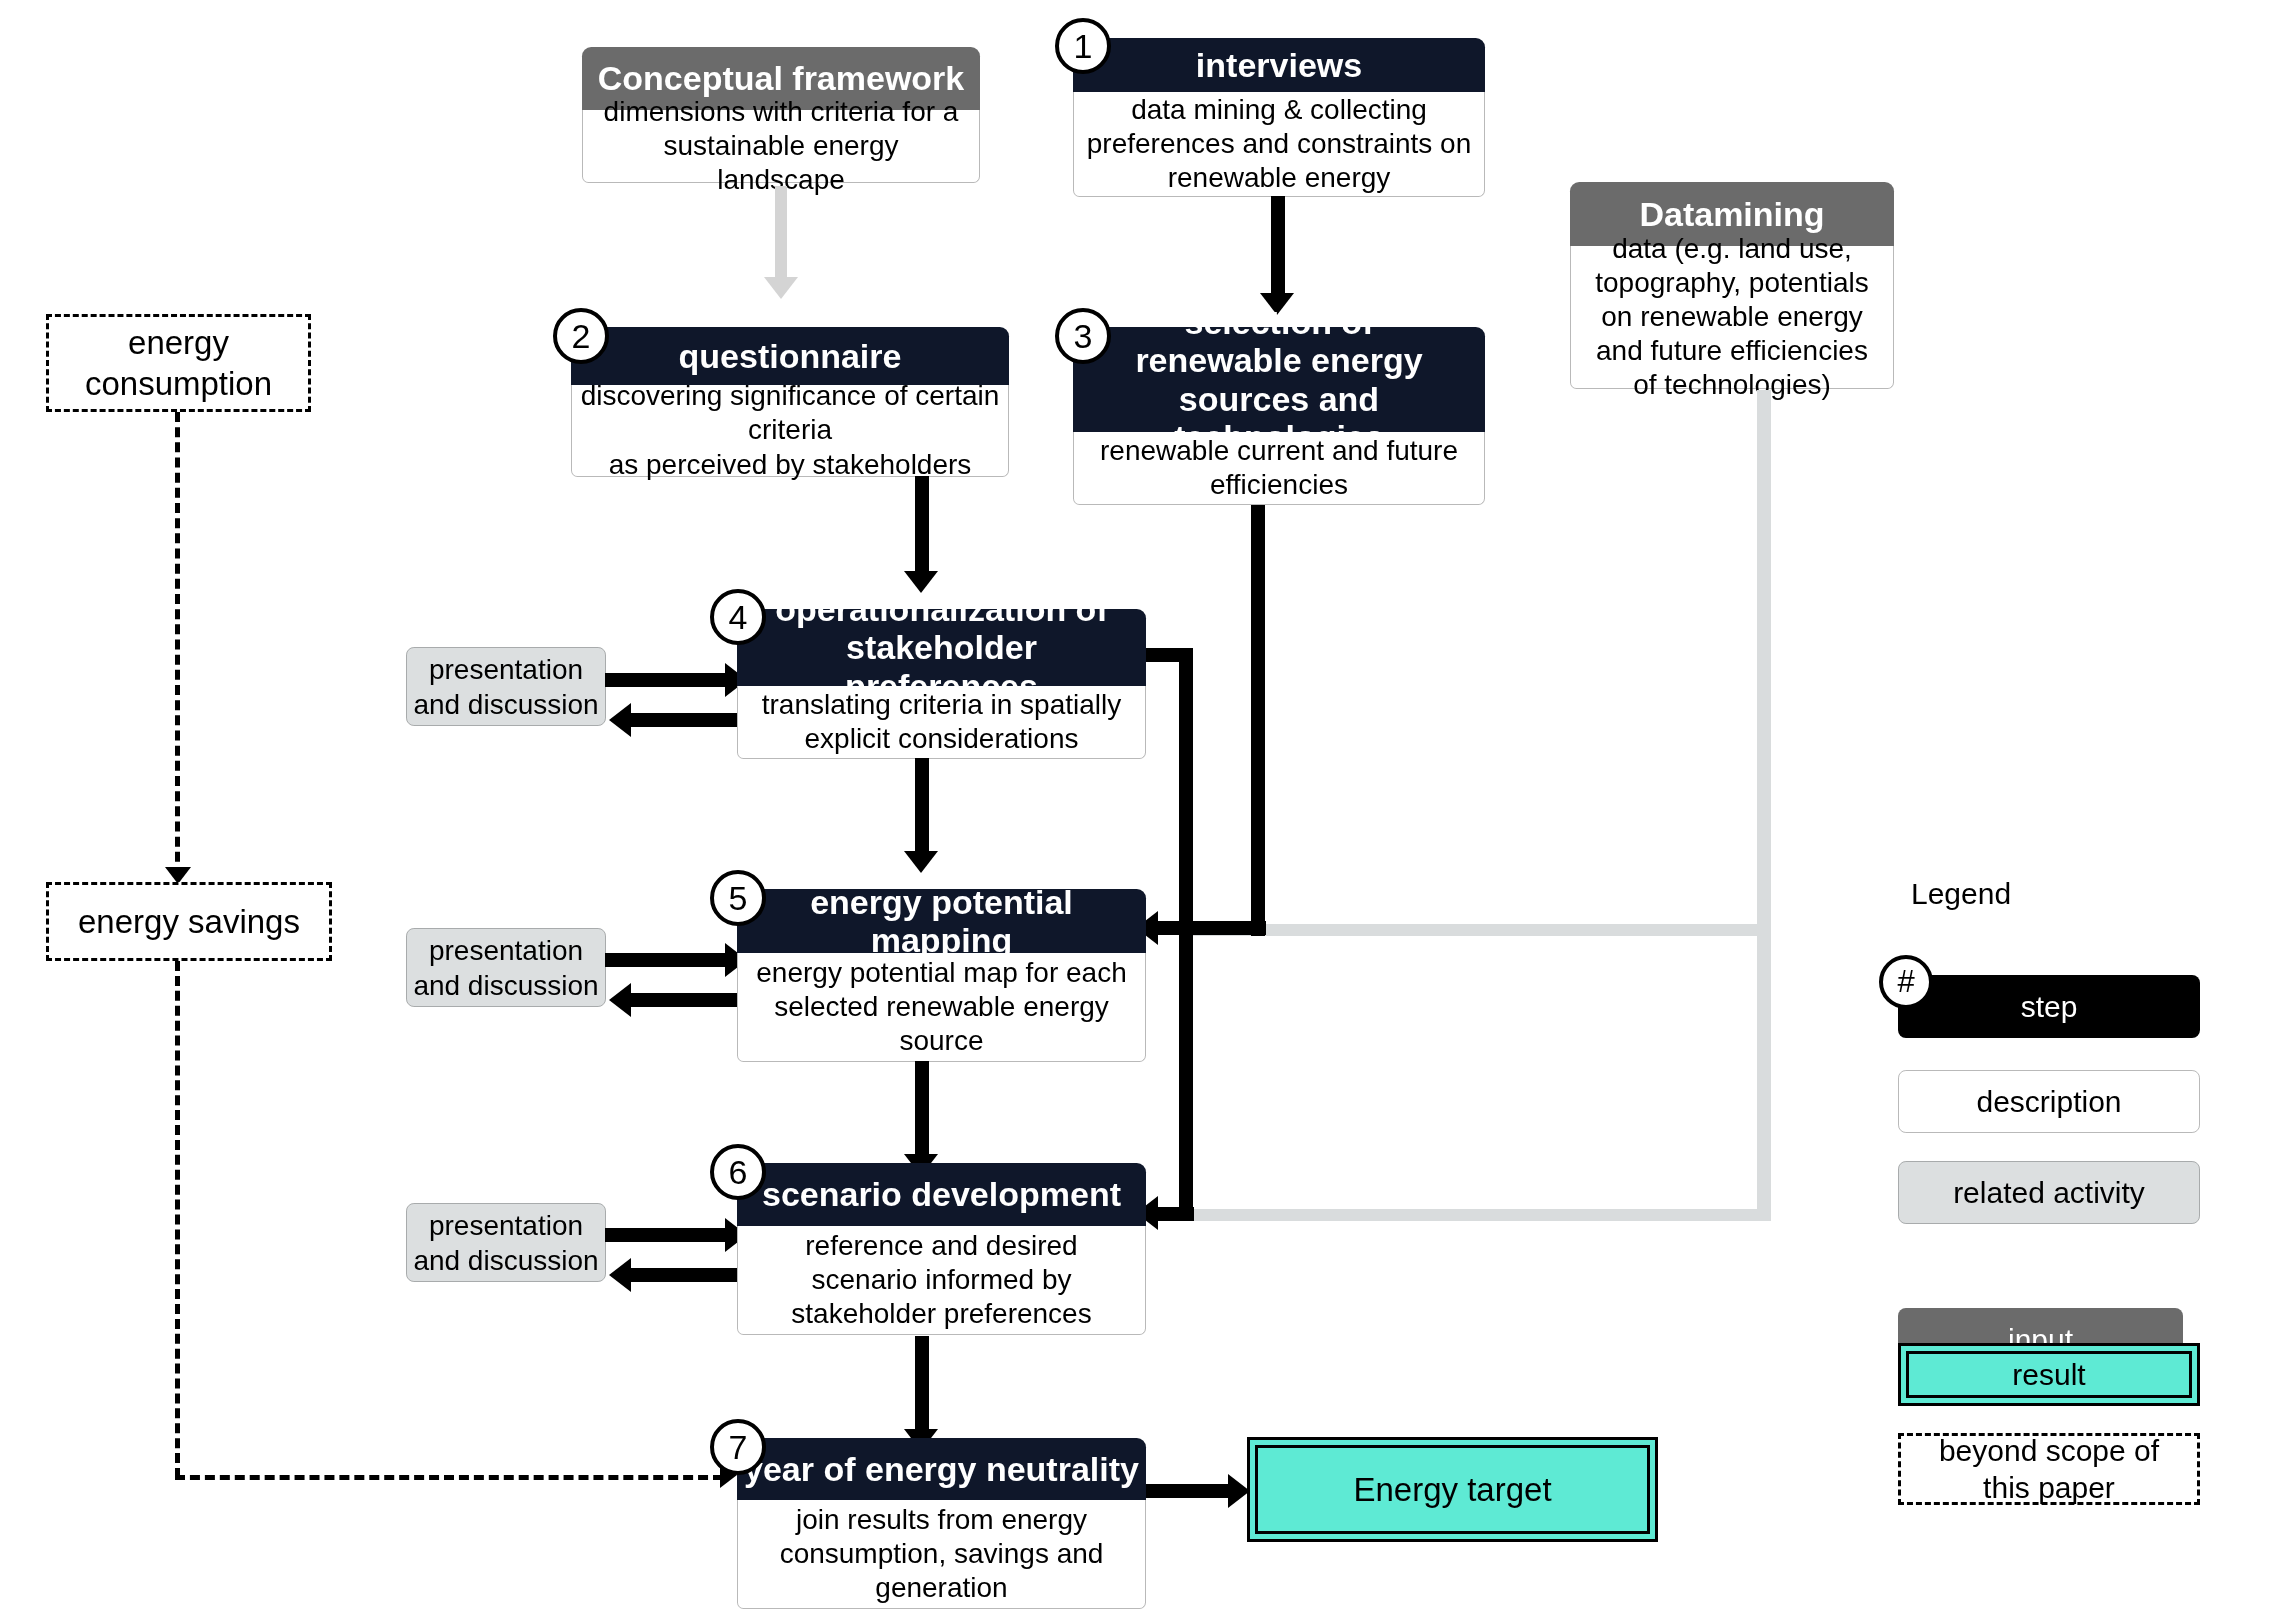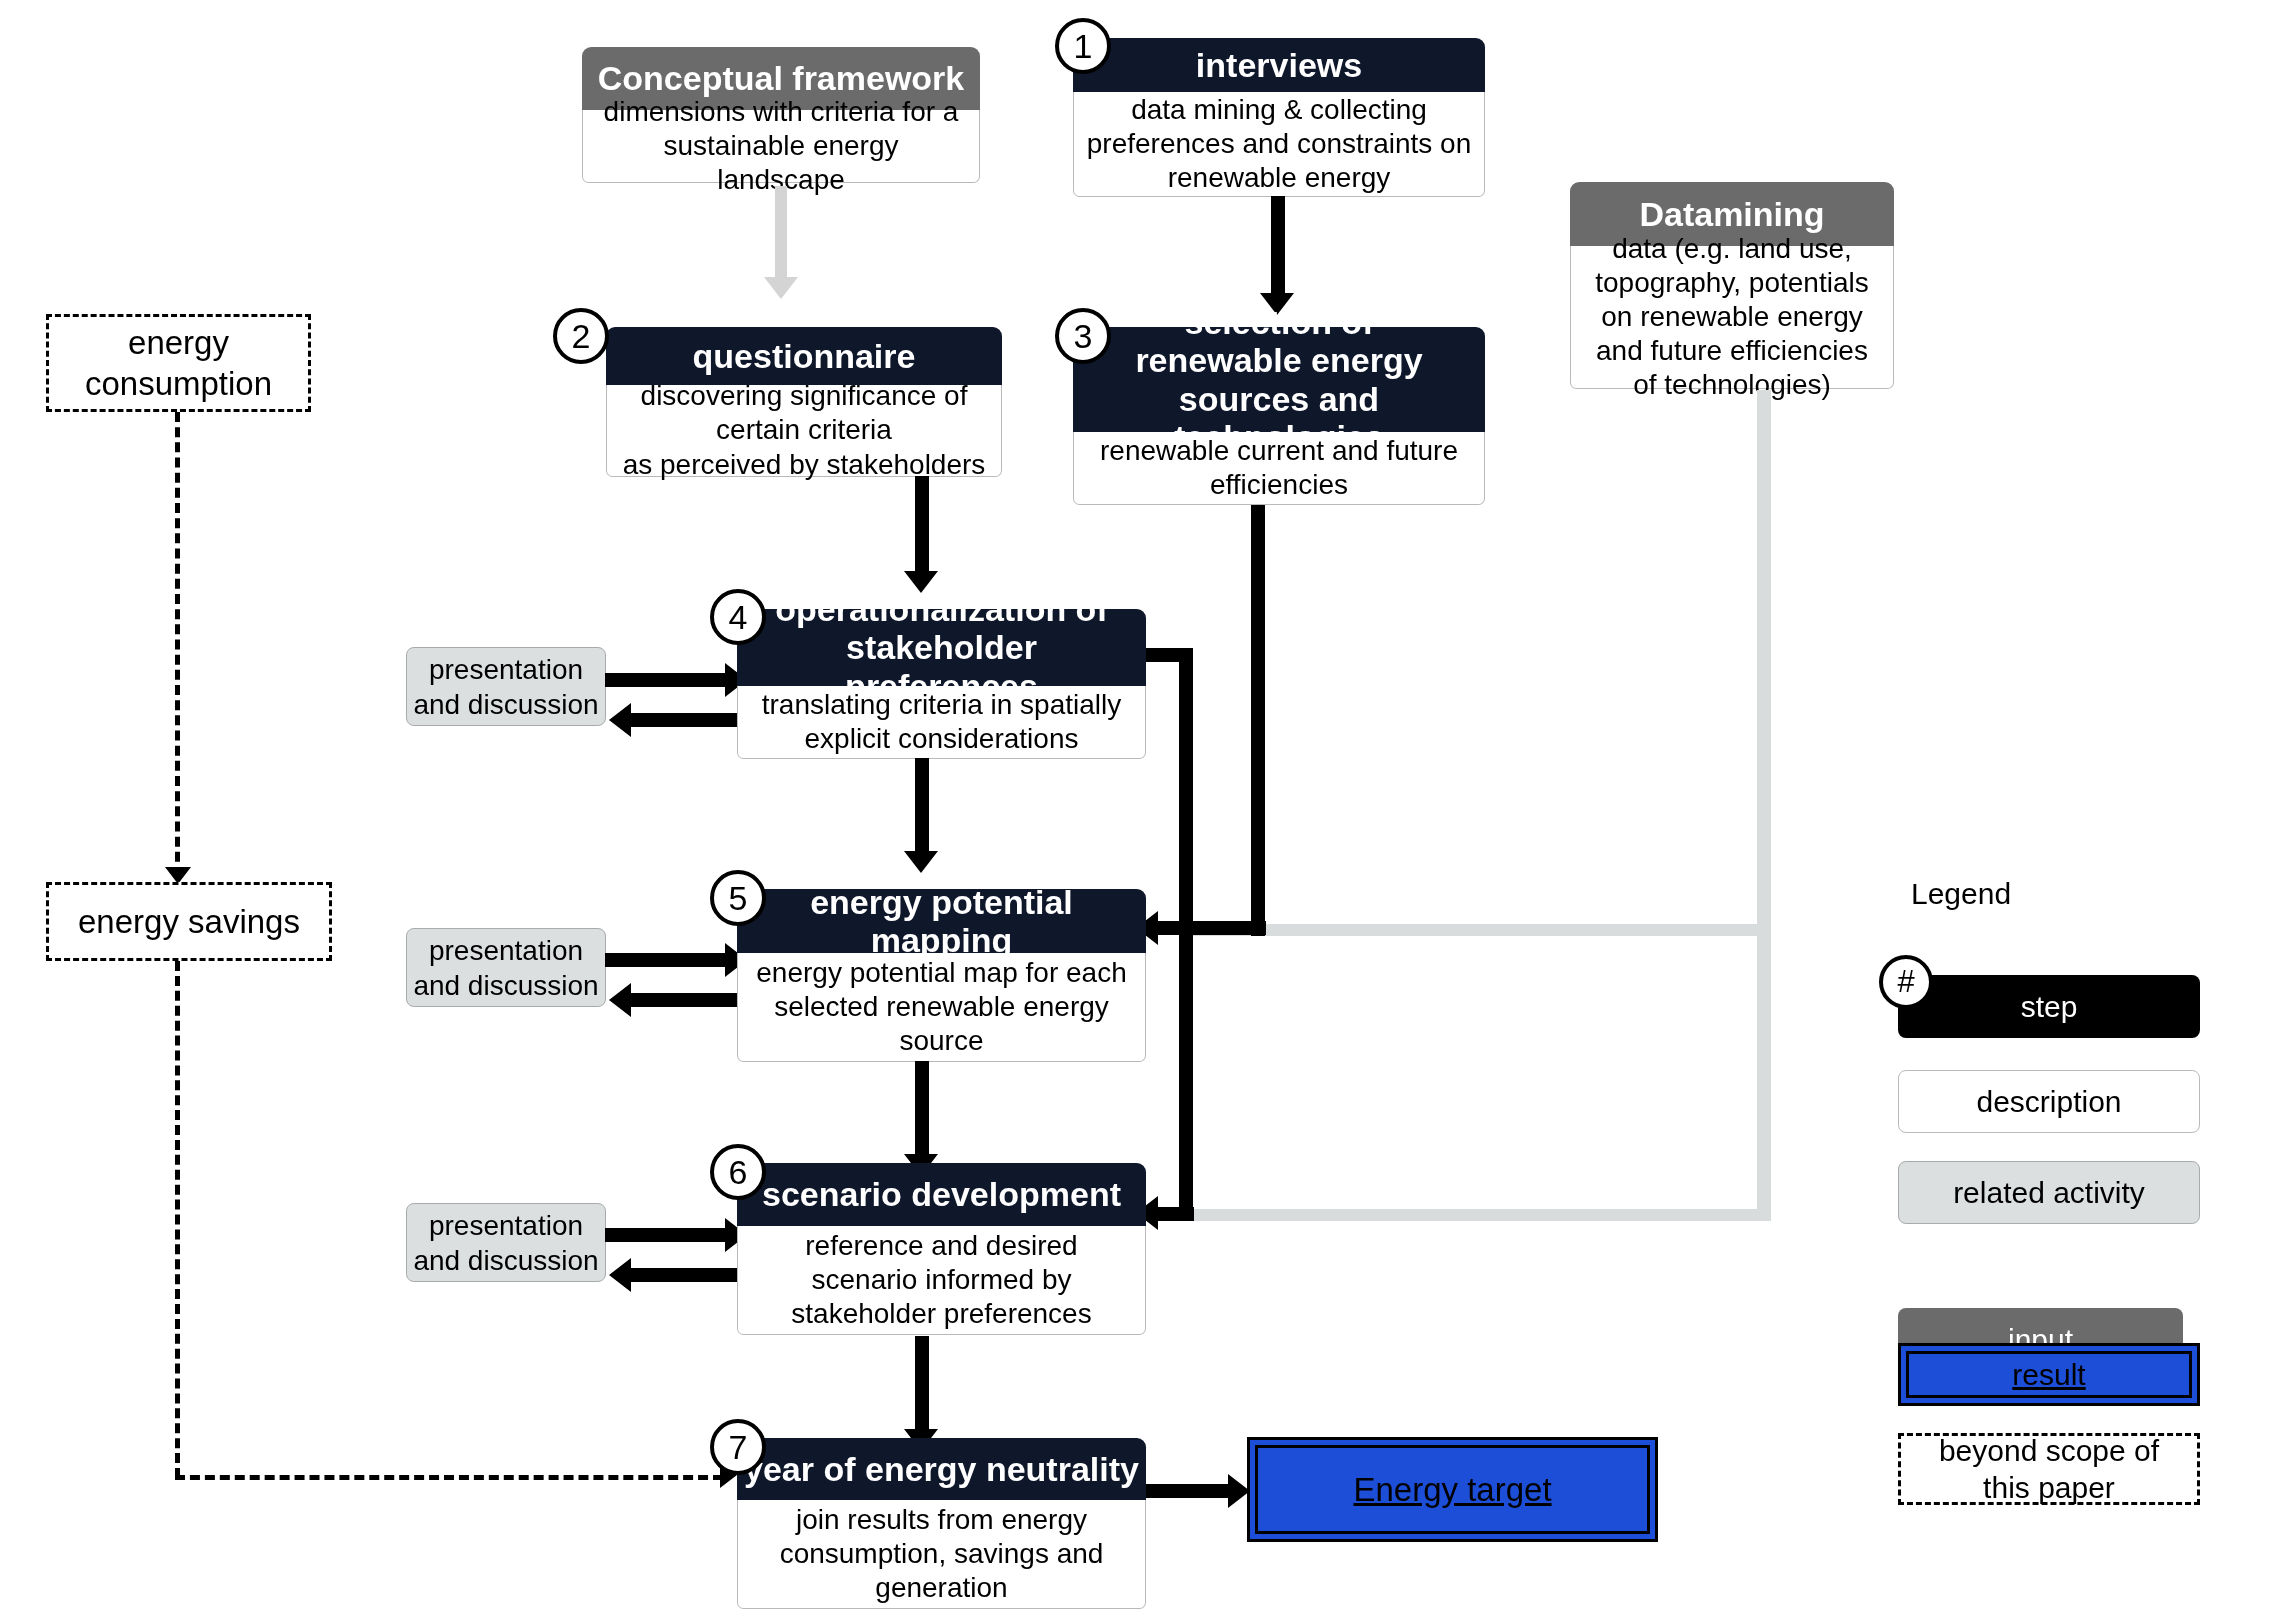--- a/index.html
+++ b/index.html
@@ -27,22 +27,22 @@
   .related{position:absolute;box-sizing:border-box;background:#dcdfe0;
            border:1.3px solid #a8abac;border-radius:7.9px;display:flex;align-items:center;
            justify-content:center;text-align:center;line-height:1.25;color:#000;}
 
   
   .dashedbox{position:absolute;box-sizing:border-box;background:#fff;
              border:3.3px dashed #000;display:flex;align-items:center;
              justify-content:center;text-align:center;line-height:1.25;}
 
   
-  .result{position:absolute;box-sizing:border-box;background:#1d4ed8;border:3.9px solid #000;
-          display:flex;align-items:center;justify-content:flex-end;padding:4.6px;text-decoration:underline;}
+  .result{position:absolute;box-sizing:border-box;background:#5eead4;border:3.9px solid #000;
+          display:flex;align-items:center;justify-content:flex-end;padding:4.6px;}
   .result > span{display:flex;align-items:center;justify-content:center;width:100%;
                  height:100%;border:3.3px solid #000;box-sizing:border-box;text-align:center;}
 
   
   .ln{position:absolute;background:#000;}
   .ln.gray{background:#d9dcdd;}
   .ln.light{background:#d4d4d4;}
   .dash-v{position:absolute;width:0;border-left:5.9px dashed #000;}
   .dash-h{position:absolute;height:0;border-top:5.9px dashed #000;}
 
@@ -125,21 +125,21 @@
     </div>
   </div>
 
   <div class="ln gray" style="left:1757px;top:390px;width:14.4px;height:831px;"></div>
   <div class="ln gray" style="left:1191px;top:924px;width:580px;height:11.8px;"></div>
   <div class="ln gray" style="left:1191px;top:1209px;width:580px;height:11.8px;"></div>
 
   <div class="badge" style="left:553px;top:308px;width:48px;height:48px;font-size:34px;">
     <span>2</span>
   </div>
-  <div class="node" style="left:571px;top:327px;width:396px;margin-left:35px;">
+  <div class="node" style="left:571px;top:327px;width:438px;">
     <div class="hdr step" style="height:58px;font-size:34px;">
       <span>questionnaire</span>
     </div>
     <div class="desc" style="height:92px;font-size:28px;padding:0 7.9px;">
       <span style="white-space:pre-line;">discovering significance of certain criteria
 as perceived by stakeholders</span>
     </div>
   </div>
 
   <div class="ln" style="left:915px;top:476px;width:14.4px;height:98px;"></div>

